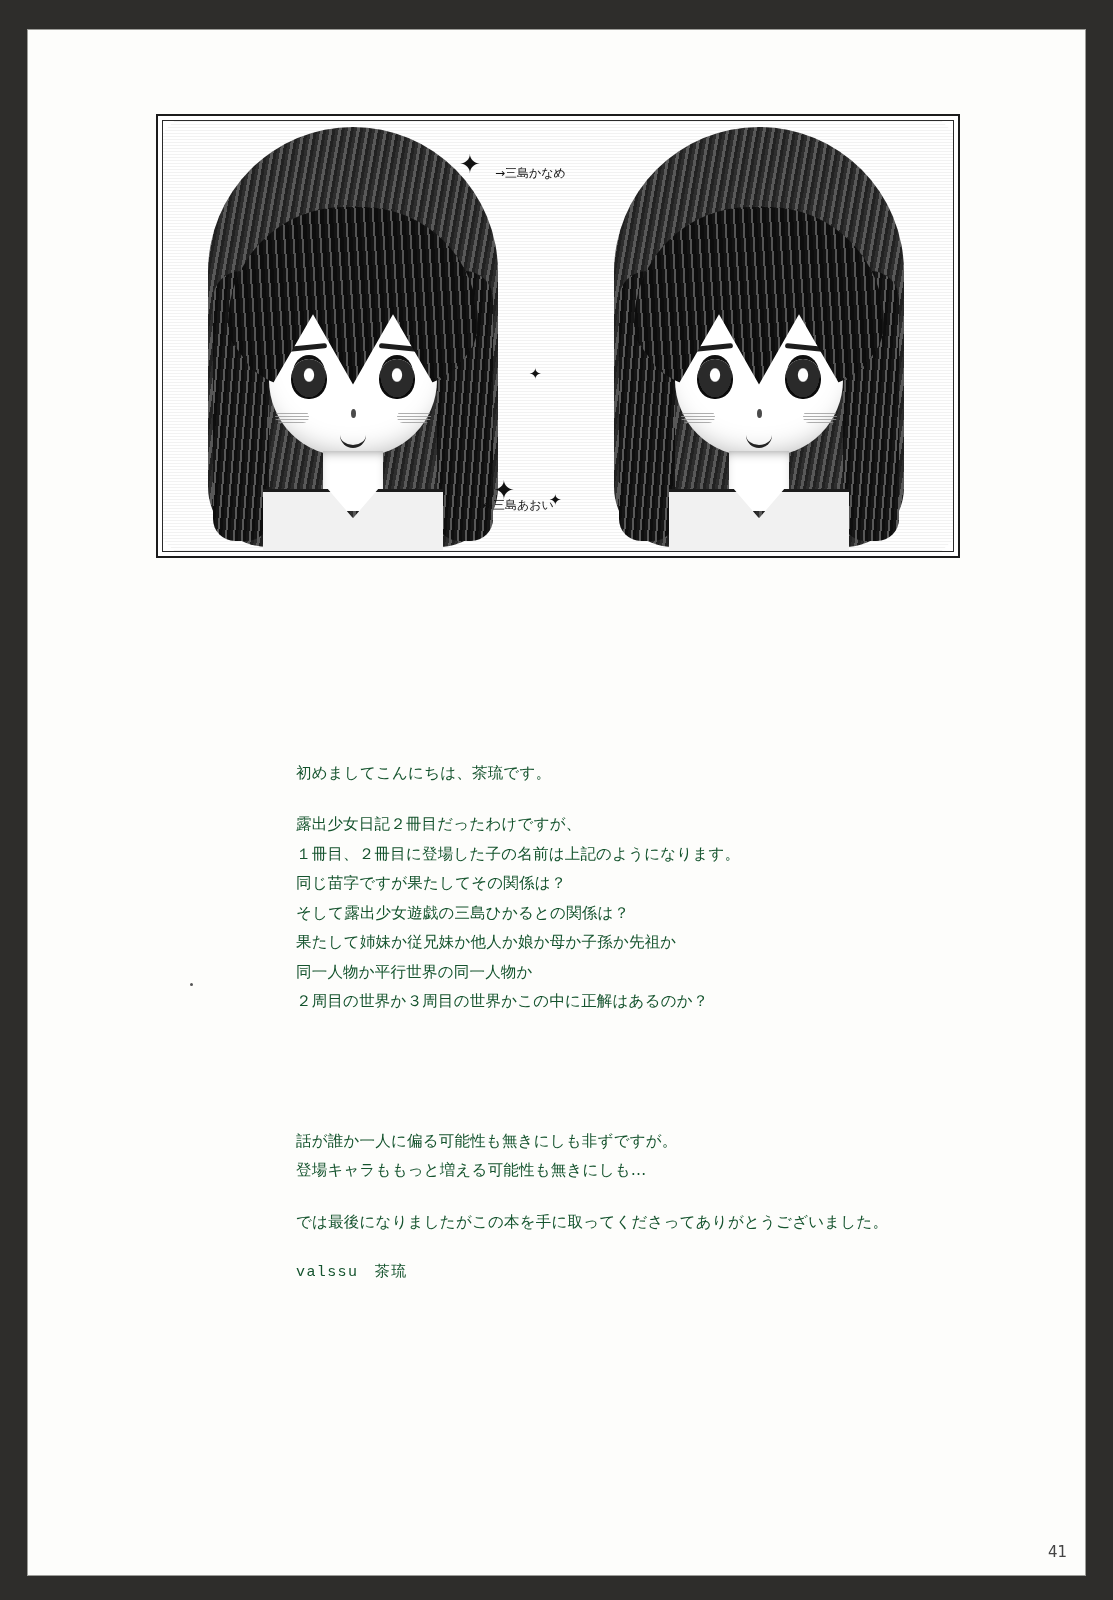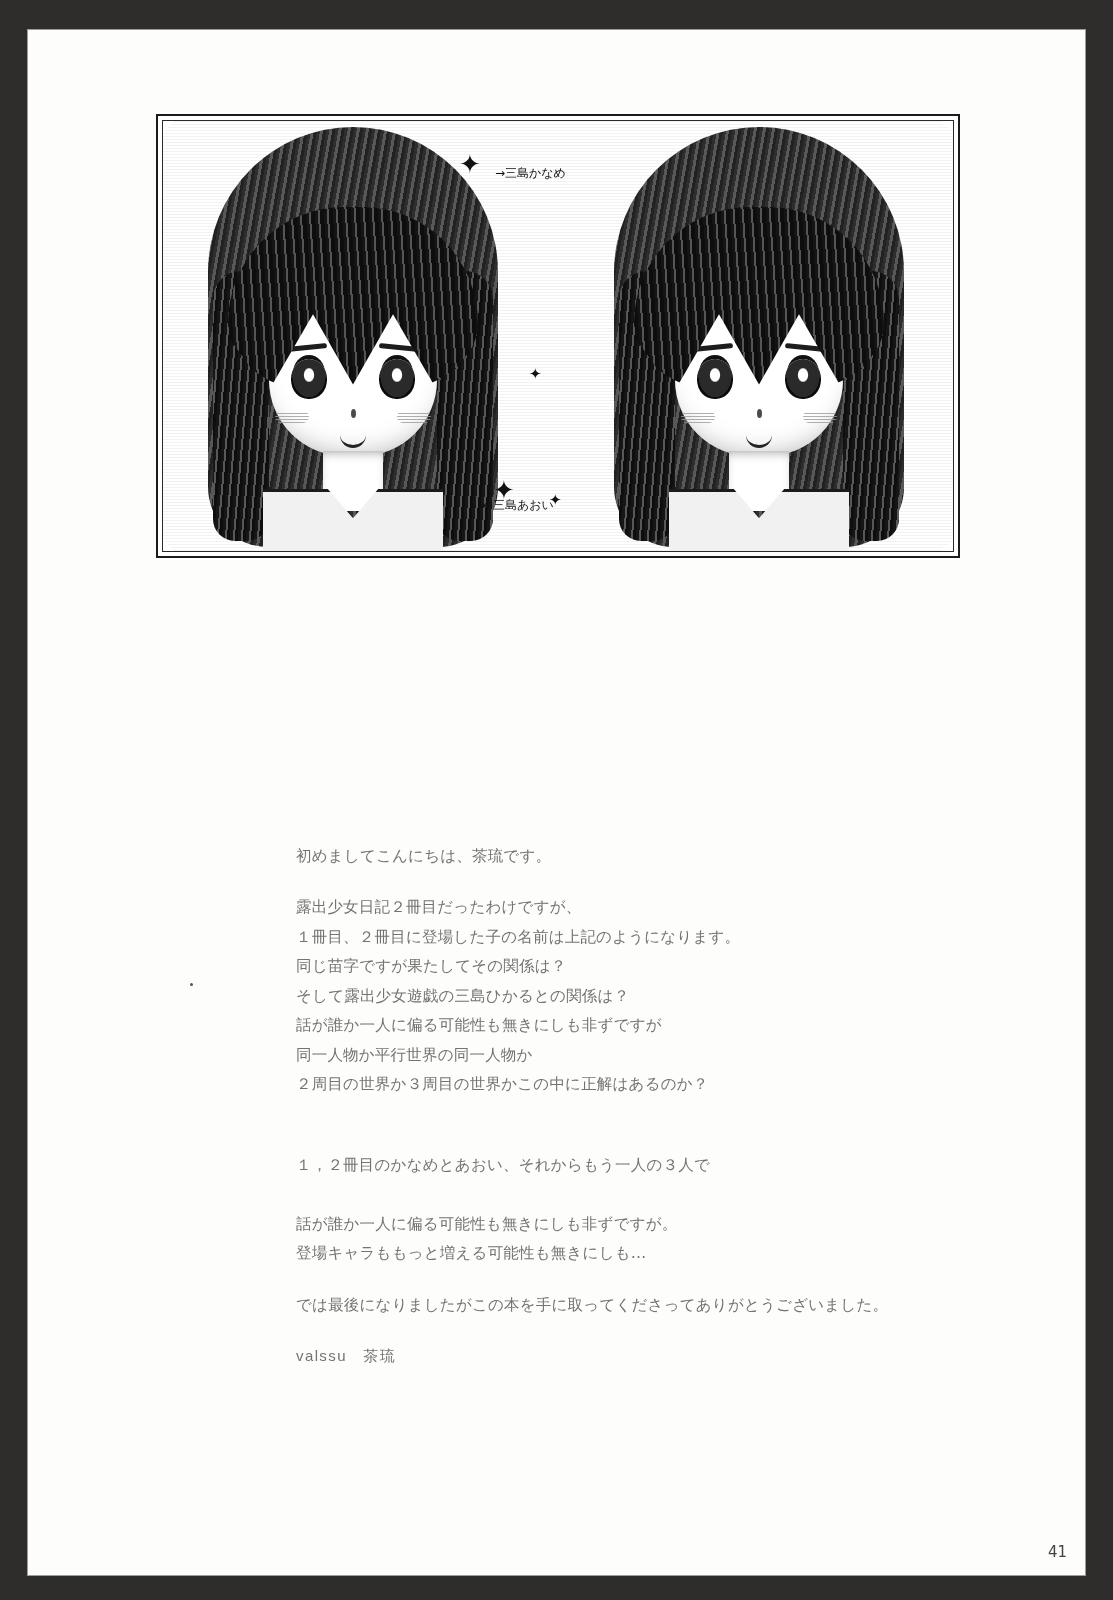--- a/index.html
+++ b/index.html
@@ -197,32 +197,32 @@
     color: #111;
     white-space: nowrap;
   }
   .label-kaname { left: 332px; top: 44px; }
   .label-aoi    { left: 320px; top: 376px; }
 
   
   .afterword {
     position: absolute;
     left: 268px;
-    top: 812px;
+    top: 729px;
     width: 720px;
-    color: #737373;
+    color: #14532d;
     font-size: 15.5px;
     line-height: 1.9;
     letter-spacing: .2px;
   }
   .afterword p { margin: 0 0 22px 0; }
   .afterword p:last-child { margin-bottom: 0; }
   .sig {
     margin-top: 26px;
-    font-family: Liberation Sans, sans-serif;
+    font-family: Liberation Mono, monospace;
     font-size: 15px;
     letter-spacing: 1.4px;
   }
   .dot {
     position: absolute;
     left: 162px; top: 953px;
     width: 3px; height: 3px;
     background: #555;
     border-radius: 50%;
   }
@@ -297,28 +297,28 @@
     <span class="dot"></span>
 
     <div class="afterword">
       <p>初めましてこんにちは、茶琉です。</p>
 
       <p>
         <span>露出少女日記２冊目だったわけですが、</span><br>
         <span>１冊目、２冊目に登場した子の名前は上記のようになります。</span><br>
         <span>同じ苗字ですが果たしてその関係は？</span><br>
         <span>そして露出少女遊戯の三島ひかるとの関係は？</span><br>
-        <span>話が誰か一人に偏る可能性も無きにしも非ずですが</span><br>
+        <span>果たして姉妹か従兄妹か他人か娘か母か子孫か先祖か</span><br>
         <span>同一人物か平行世界の同一人物か</span><br>
         <span>２周目の世界か３周目の世界かこの中に正解はあるのか？</span>
       </p>
 
       <p>
         <br>
-        <span>１，２冊目のかなめとあおい、それからもう一人の３人で</span><br>
+        <br>
         <br>
         <span>話が誰か一人に偏る可能性も無きにしも非ずですが。</span><br>
         <span>登場キャラももっと増える可能性も無きにしも…</span>
       </p>
 
       <p>では最後になりましたがこの本を手に取ってくださってありがとうございました。</p>
 
       <p class="sig">valssu　茶琉</p>
     </div>
 

